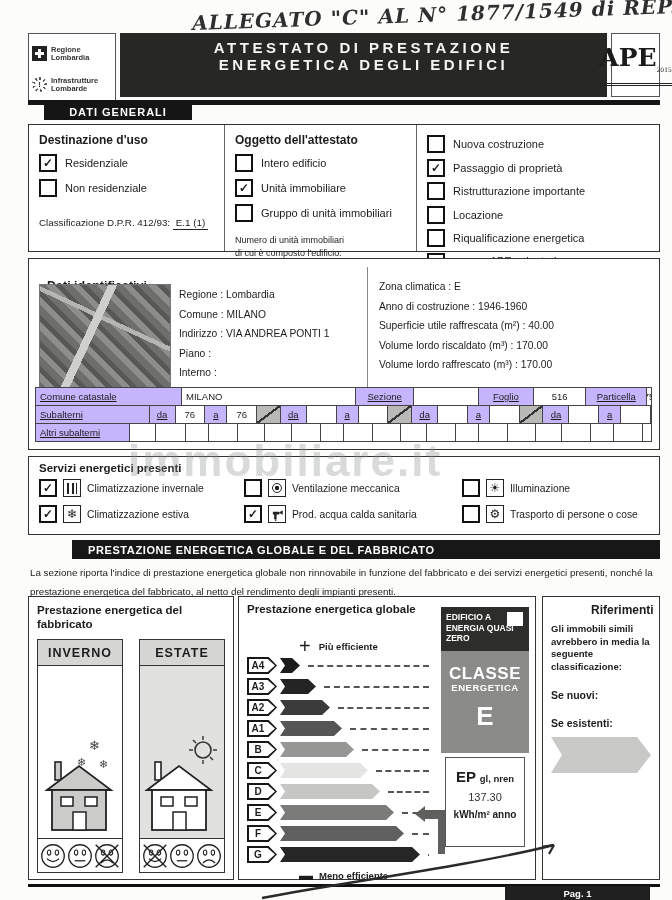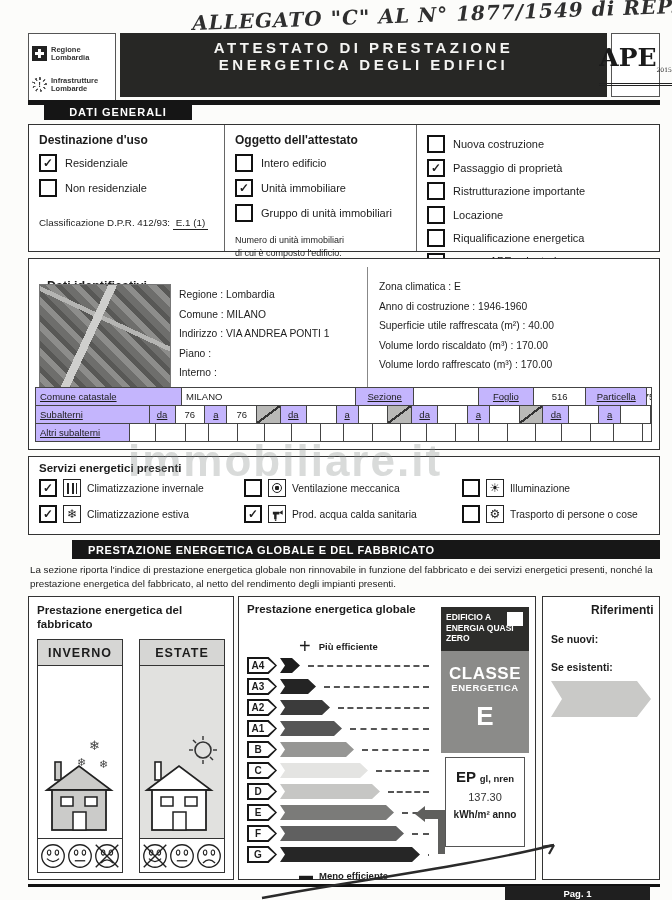--- a/index.html
+++ b/index.html
@@ -90,21 +90,21 @@
      font-size:12px;line-height:18px;box-sizing:border-box;}
   .rad{width:10px;height:11px;background:repeating-linear-gradient(90deg,#222 0 2px,transparent 2px 4.5px);}
   .fan{width:10px;height:10px;border:1.5px solid #222;border-radius:50%;display:flex;align-items:center;justify-content:center;box-sizing:border-box;}
   .fan i{width:4px;height:4px;background:#222;border-radius:1px;}
 
   
   .watermark{position:absolute;top:436px;left:128px;font-size:44px;font-weight:bold;letter-spacing:2px;
      color:#8d9392;opacity:.33;pointer-events:none;z-index:5;}
 
   
-  .descr{position:absolute;top:563px;left:30px;right:14px;font-size:9.8px;line-height:14px;color:#222;}
+  .descr{position:absolute;top:563px;left:30px;right:14px;font-size:9.8px;line-height:19px;color:#222;}
 
   
   .pfab{position:absolute;top:596px;left:28px;width:206px;height:284px;border:1px solid #333;background:#fff;
      box-sizing:border-box;padding:6px 8px;}
   .pfab h3{margin:0;font-size:11.5px;line-height:14px;}
   .seasons{display:flex;gap:16px;margin-top:8px;height:234px;}
   .season{flex:1;border:1px solid #333;display:flex;flex-direction:column;background:#fff;}
   .shead{height:25px;background:#d6d6d4;border-bottom:1px solid #333;display:flex;align-items:center;justify-content:center;
      font-weight:bold;font-size:12.5px;letter-spacing:1px;}
   .sbody{flex:1;display:flex;align-items:flex-end;justify-content:center;padding-bottom:4px;}
@@ -603,20 +603,21 @@
       <div class="ep1"><span>EP</span> <span class="sub">gl, nren</span></div>
       <div class="ep2">137.30</div>
       <div class="ep3">kWh/m² anno</div>
     </div>
     <div class="ep-arrow"></div>
     <div class="ep-stub"></div>
   </div>
 
   <div class="prif">
     <h3>Riferimenti</h3>
+    <div class="rif-desc">Gli immobili simili avrebbero in media la seguente classificazione:</div>
     <div class="senuovi">Se nuovi:</div>
     <div class="seesist">Se esistenti:</div>
     <div class="rarrow rlight">
       <span></span>
     </div>
   </div>
 
   <div class="footline"></div>
   <div class="pag">Pag. 1</div>
 

